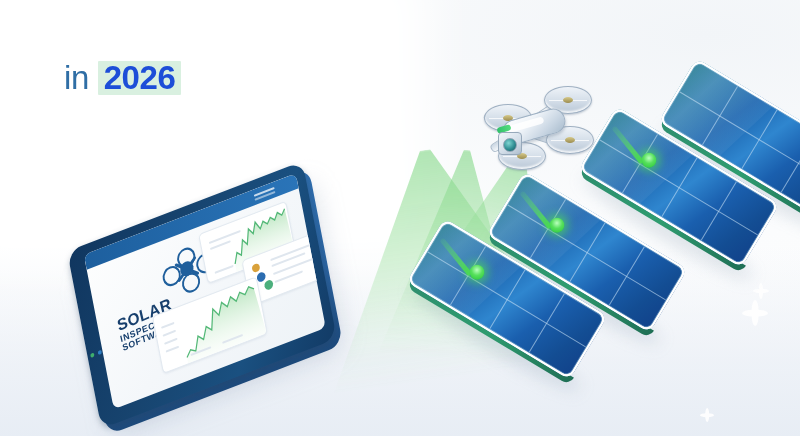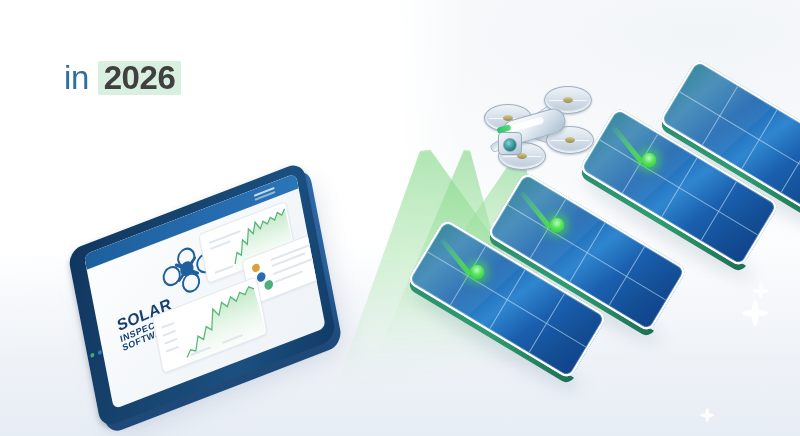--- a/index.html
+++ b/index.html
@@ -62,21 +62,21 @@
     line-height: 1.16;
     letter-spacing: -0.4px;
   }
   .hl-line { display: block; white-space: nowrap; }
   .hl-l1 { font-size: 35px; }
   .hl-l2 { font-size: 35px; margin-top: 2px; }
   .hl-l3 { font-size: 33px; margin-top: 3px; }
   .hl-light  { color: #2f6ea5; font-weight: 400; }
   .hl-strong { color: #143a6b; font-weight: 700; }
   .hl-year {
-    color: #404040;
+    color: #1d4ed8;
     font-weight: 700;
     position: relative;
     padding: 0 6px;
     z-index: 1;
   }
   .hl-year::before {
     content: "";
     position: absolute;
     left: 0; right: 0;
     top: 6%; bottom: 4%;

